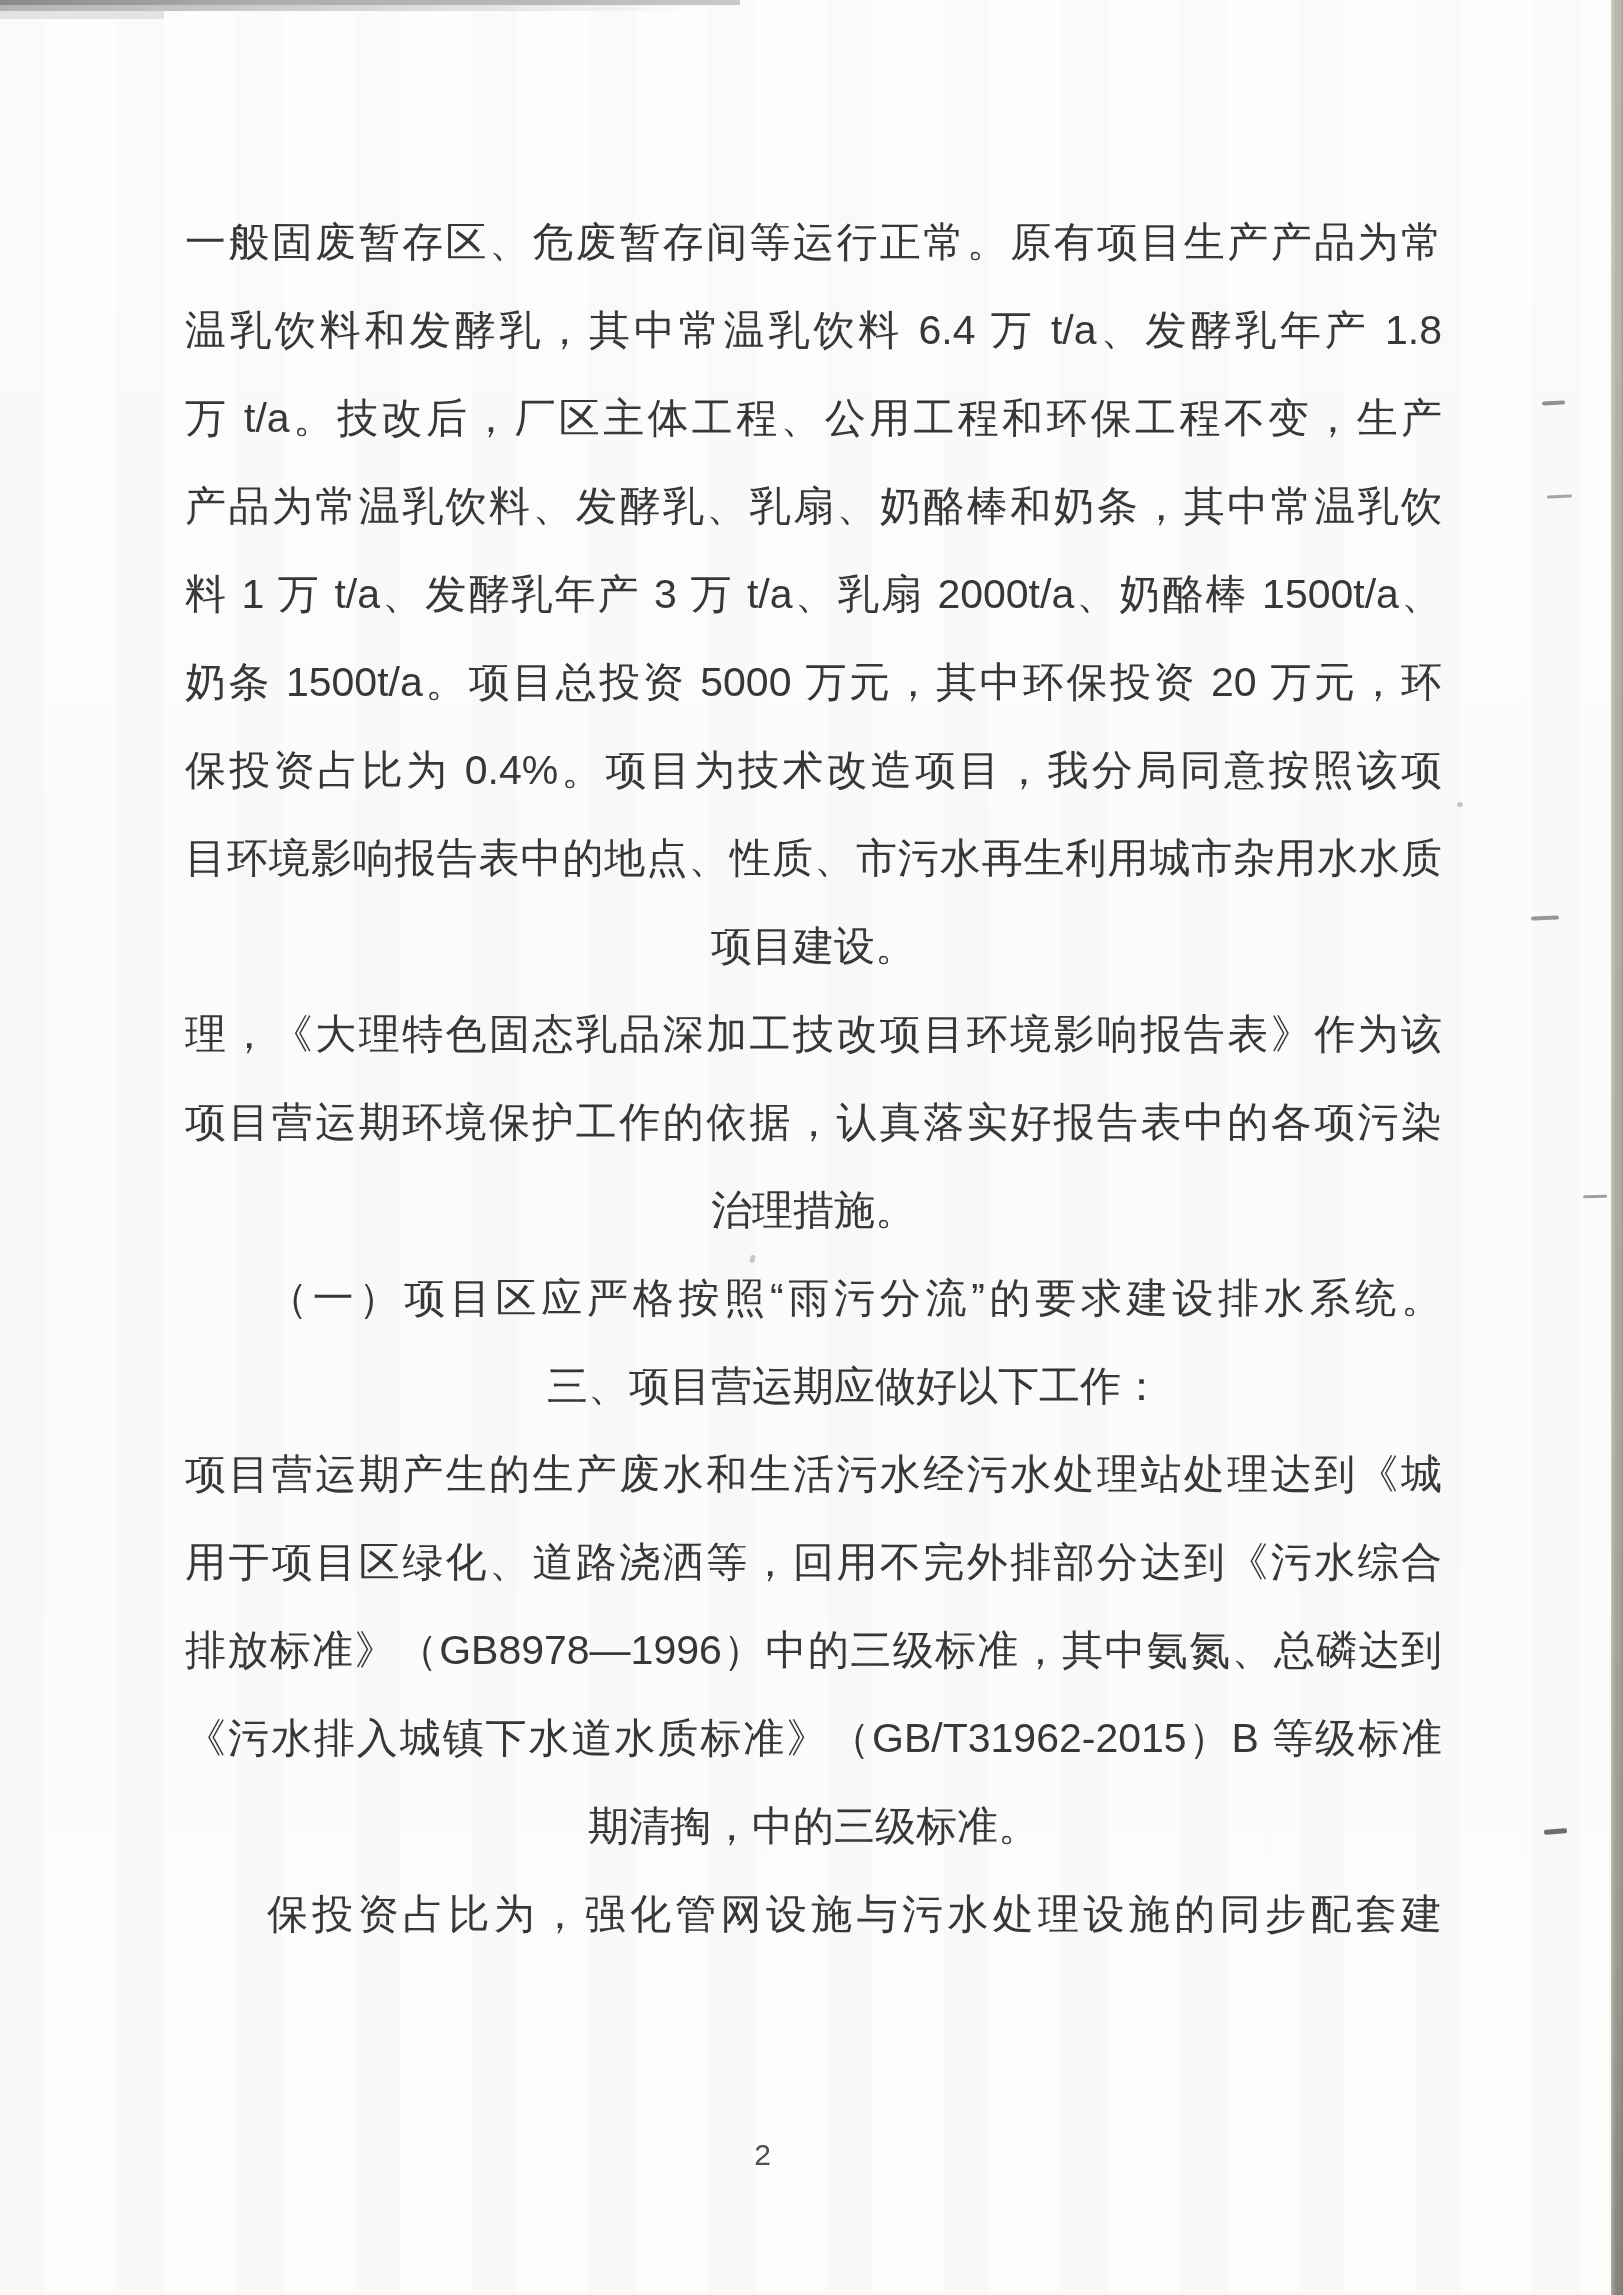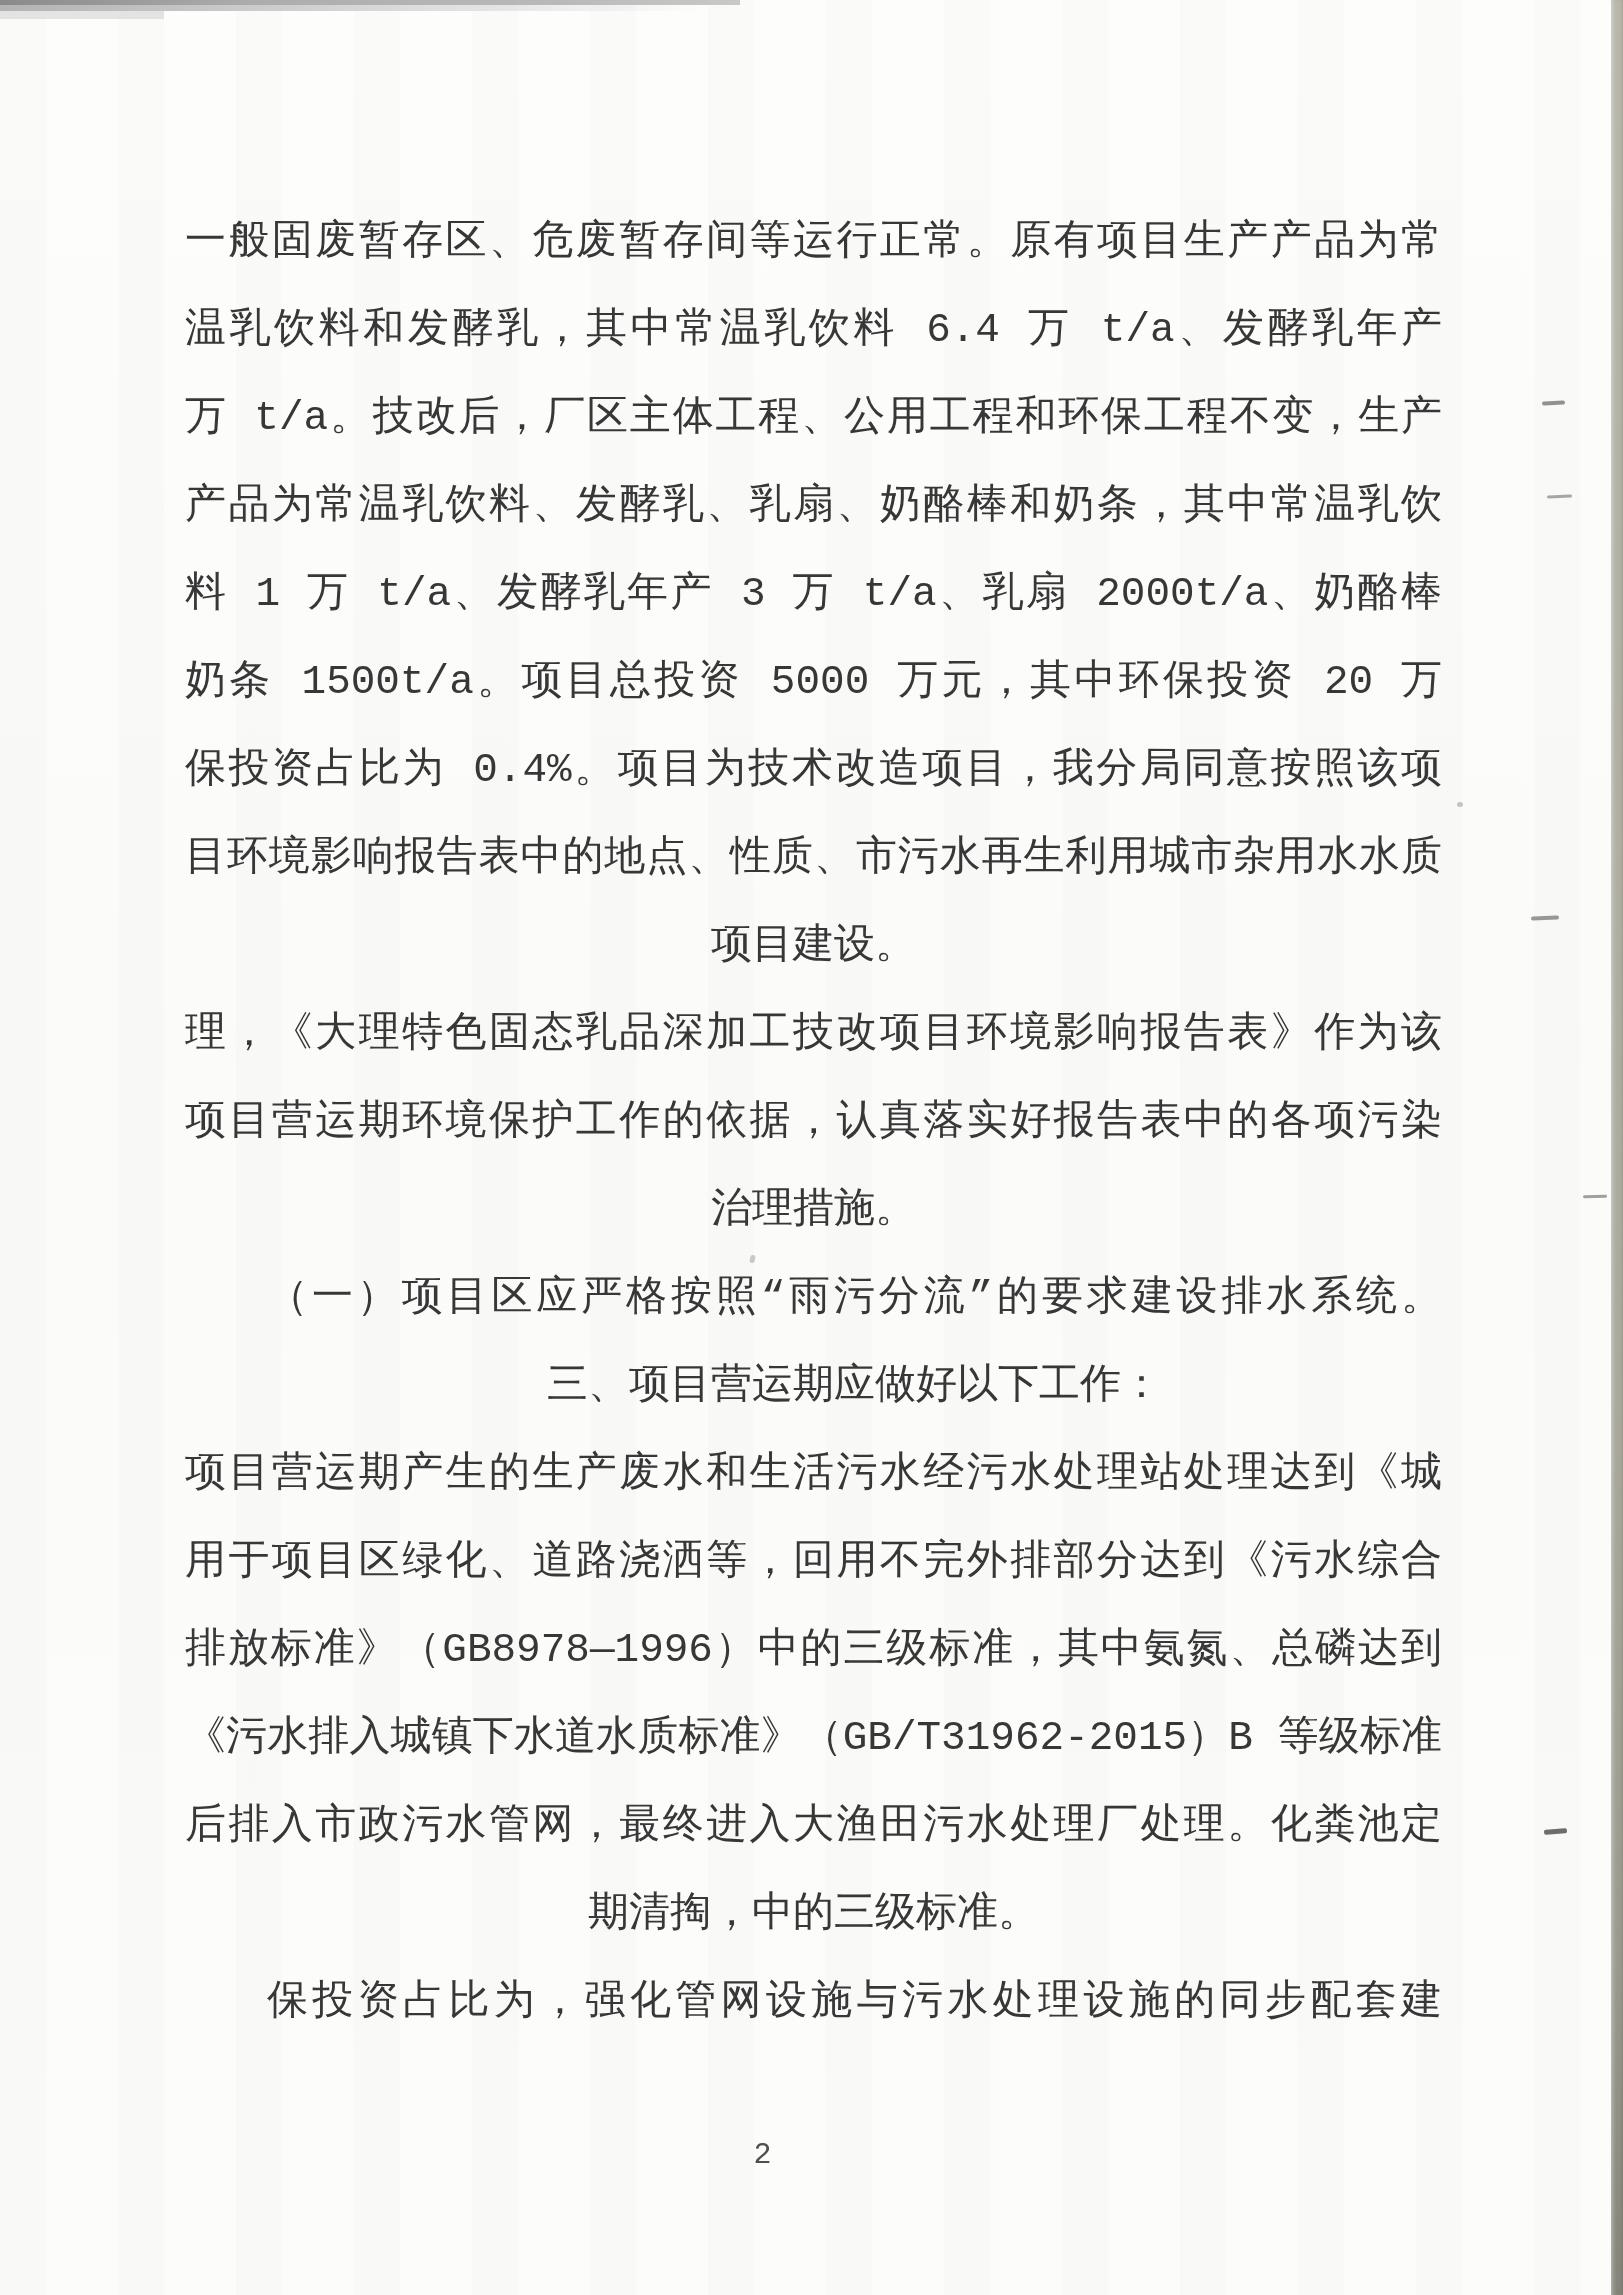--- a/index.html
+++ b/index.html
@@ -1,21 +1,21 @@
 <!DOCTYPE html>
 <html style="font-size:8.2px"><head>
 <meta charset="utf-8">
 <style>
   html,body{margin:0;padding:0;background:#e9e9e9;}
   .page{
     position:relative;
     width:1624px;height:2295px;
     background:linear-gradient(180deg,#fdfdfc 0%,#fbfbfa 45%,#fcfcfb 100%);
     overflow:hidden;
-    font-family:Liberation Mono, monospace;
+    font-family:Liberation Sans, sans-serif;
   }
   
   .streaks{
     position:absolute;left:0;top:0;width:100%;height:100%;
     background:repeating-linear-gradient(90deg,
       rgba(120,120,120,0.025) 0 46px, rgba(0,0,0,0) 46px 118px);
     pointer-events:none;
   }
   .text-block{
     position:absolute;left:185px;top:198px;width:1257px;
@@ -84,20 +84,19 @@
       <div class="line left">项目建设。</div>
       <div class="line fill">理，《大理特色固态乳品深加工技改项目环境影响报告表》作为该</div>
       <div class="line fill">项目营运期环境保护工作的依据，认真落实好报告表中的各项污染</div>
       <div class="line left">治理措施。</div>
       <div class="line fill-indent">（一）项目区应严格按照“雨污分流”的要求建设排水系统。</div>
       <div class="line left-indent">三、项目营运期应做好以下工作：</div>
       <div class="line fill">项目营运期产生的生产废水和生活污水经污水处理站处理达到《城</div>
       <div class="line fill">用于项目区绿化、道路浇洒等，回用不完外排部分达到《污水综合</div>
       <div class="line fill">排放标准》（GB8978—1996）中的三级标准，其中氨氮、总磷达到</div>
       <div class="line fill">《污水排入城镇下水道水质标准》（GB/T31962-2015）B 等级标准</div>
-      <div class="line fill">后排入市政污水管网，最终进入大渔田污水处理厂处理。化粪池定</div>
       <div class="line left">期清掏，中的三级标准。</div>
       <div class="line fill-indent">保投资占比为，强化管网设施与污水处理设施的同步配套建</div>
     </div>
 
   <div class="page-num">2</div>
 </div>
 
 
 </body></html>

